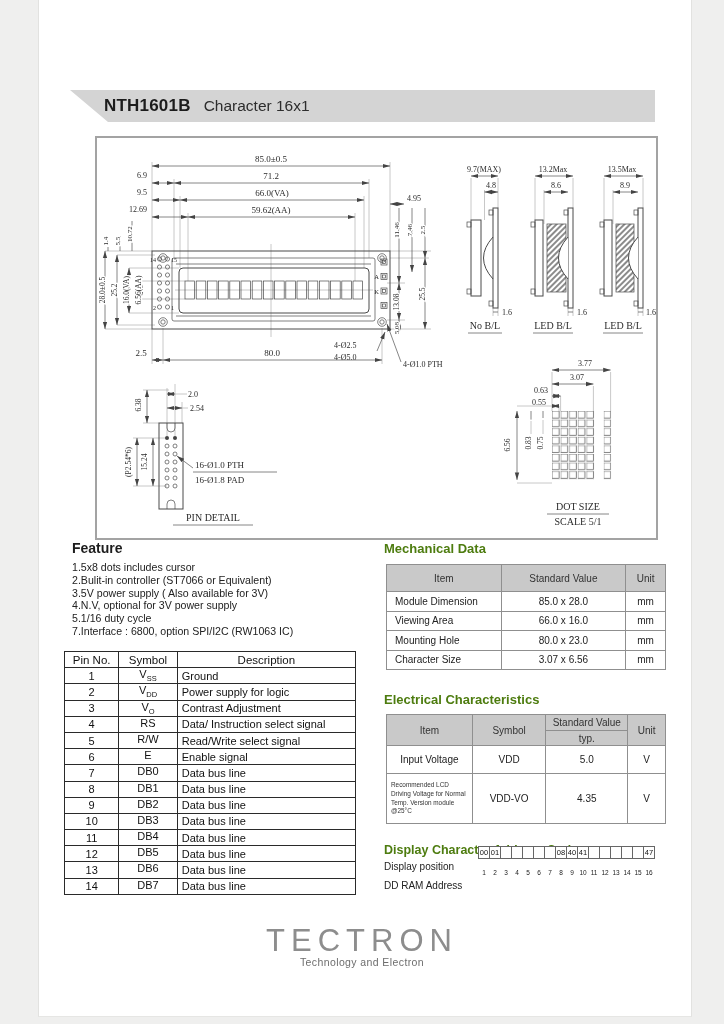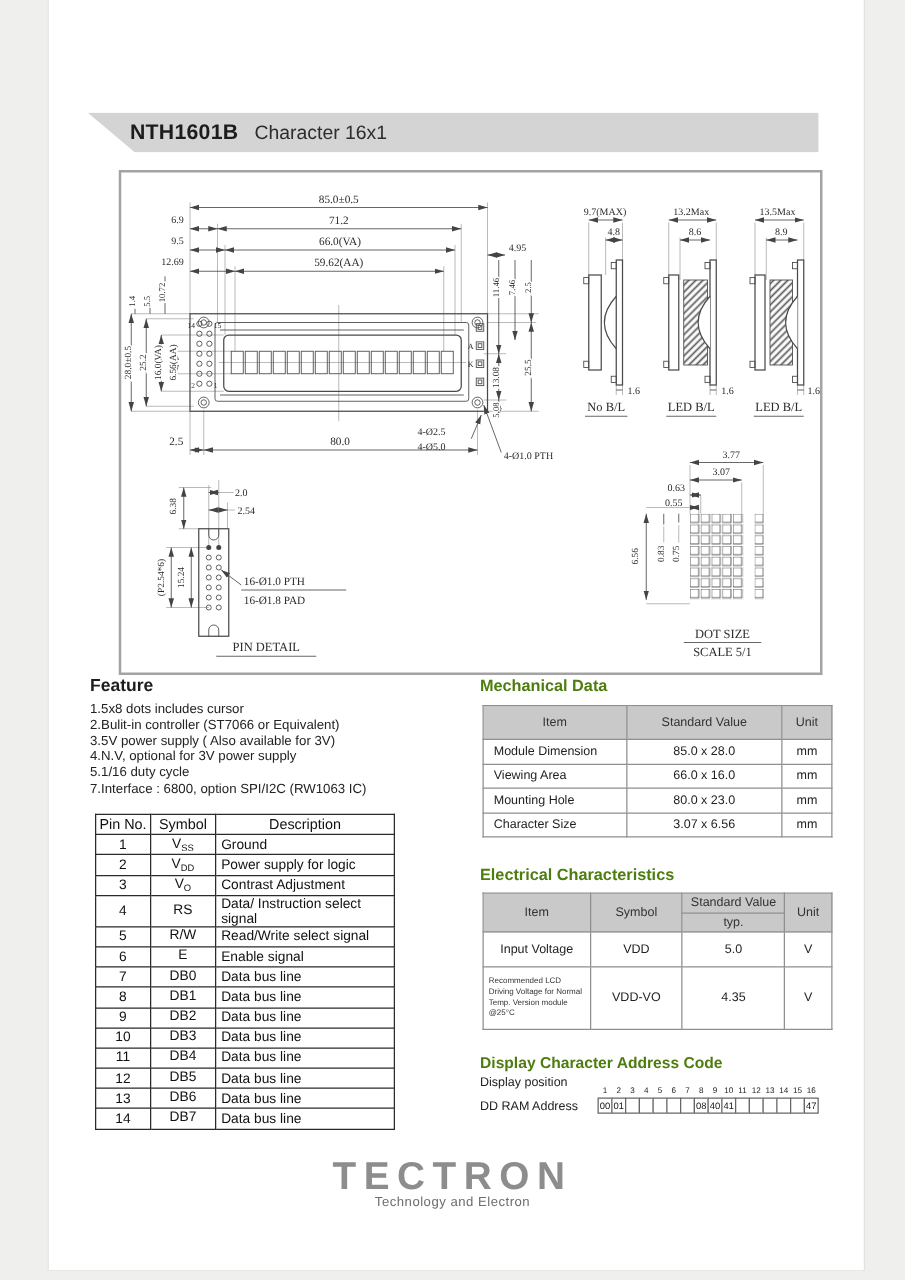--- a/index.html
+++ b/index.html
@@ -22,21 +22,21 @@
   .dt{font-family:"Liberation Serif",serif;font-size:9px;fill:#2b2b2b}
   .s8{font-size:8px}.s7{font-size:7px}.s75{font-size:7.5px}.s6{font-size:6px}.s65{font-size:6.5px}.s10{font-size:10px}
   .mid{text-anchor:middle}.end{text-anchor:end}
   .hl{paint-order:stroke;stroke:#ffffff;stroke-width:2.5px;fill:#2b2b2b}
   .fill{fill:#444;stroke:none}
   
   .h-feature{position:absolute;left:72px;top:540px;font-size:14px;font-weight:bold;color:#1d1d1d}
   .featlist{position:absolute;left:72px;top:561px;font-size:10.6px;line-height:12.8px;color:#222;width:300px}
   
   table{border-collapse:collapse}
-  .pins{position:absolute;left:76px;top:651px;width:240px;font-size:11px;color:#111}
+  .pins{position:absolute;left:64px;top:651px;width:292px;font-size:11px;color:#111}
   .pins td,.pins th{border:1px solid #2a2a2a;height:15.2px;padding:0;font-weight:normal}
   .pins .c{text-align:center}
   .pins .d{text-align:left;padding-left:4px}
   .pins th{font-size:11.5px}
   .pins sub{font-size:7.5px}
   
   .h-sec{position:absolute;font-size:13px;font-weight:bold;color:#4d7c0f}
   .mech{position:absolute;left:386px;top:564px;width:280px;font-size:10px;color:#222}
   .mech td{border:1px solid #8f8f8f;padding:0}
   .mech .hd{background:#c9c9c9;height:26px;text-align:center;color:#333}
@@ -44,26 +44,26 @@
   .mech .ct{text-align:center}
   .elec{position:absolute;left:386px;top:714px;width:280px;font-size:10px;color:#222}
   .elec td{border:1px solid #8f8f8f;padding:0;text-align:center}
   .elec .hd{background:#c9c9c9;color:#333}
   .elec .r1{height:28px}
   .elec .r2{height:50px}
   .elec .small{font-size:6.4px;line-height:8.6px;text-align:left;padding:3px 2px 3px 4px;color:#333}
   .addrlbl{position:absolute;left:384px;font-size:10px;color:#222}
   .posrow{position:absolute;left:478px;top:869px;display:flex;padding-left:1px}
   .posrow span{width:12px;margin-left:-1px;text-align:center;font-size:6.5px;color:#222}
-  .cellrow{position:absolute;left:478px;top:878px;display:flex;padding-left:1px}
+  .cellrow{position:absolute;left:478px;top:846px;display:flex;padding-left:1px}
   .cellrow span{width:12px;height:12.5px;margin-left:-1px;border:1px solid #666;box-sizing:border-box;
                 font-size:7.5px;line-height:11px;text-align:center;color:#111;background:#fff}
   
   .footer{position:absolute;left:212px;top:926px;width:300px;text-align:center}
-  .logo{font-size:31px;font-weight:bold;letter-spacing:6px;color:#8d8d8d;line-height:30px}
+  .logo{font-size:31px;font-weight:normal;letter-spacing:6px;color:#8d8d8d;line-height:30px}
   .tagline{font-size:10.5px;color:#6d6d6d;margin-top:0px;letter-spacing:.4px}
 </style>
 </head>
 <body>
 
 <div class="page"></div>
 
 <div class="banner">
   <span class="model">NTH1601B</span><span class="desc">Character 16x1</span>
 </div>

